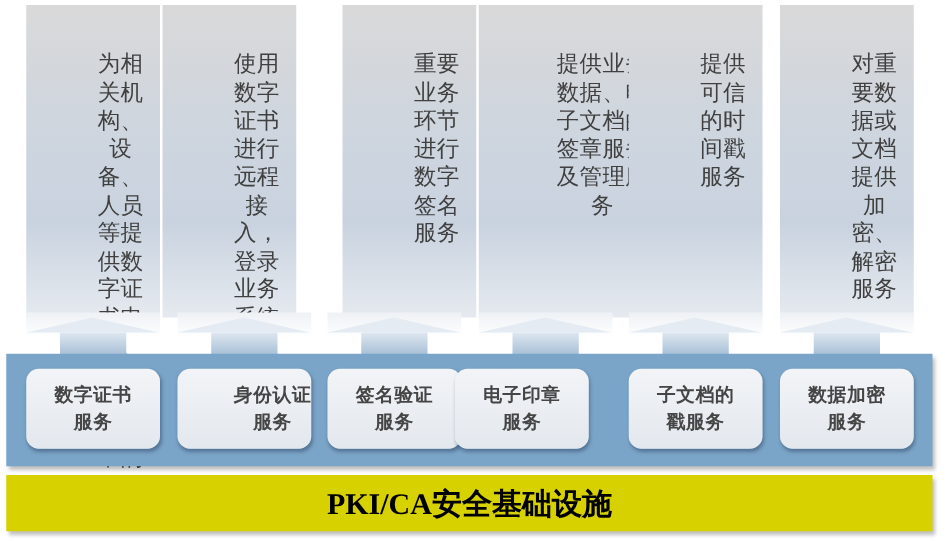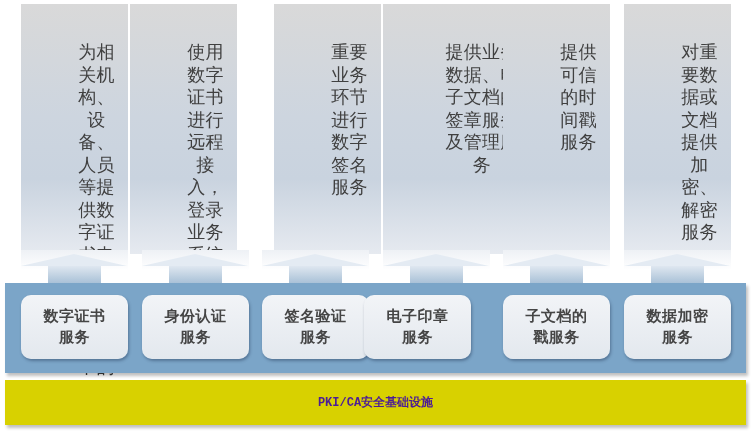--- a/index.html
+++ b/index.html
@@ -52,22 +52,22 @@
       color: #454545; font-weight: bold; font-size: 15px; line-height: 21px;
       white-space: pre-line; letter-spacing: 0.5px;
     }
     .base {
       position: absolute; left: 5px; top: 380px; width: 741px; height: 45px;
       background: #d8d100;
       box-shadow: 2px 3px 3px rgba(0,0,0,0.25);
       display: flex; align-items: center; justify-content: center;
     }
     .base span {
-      color: #4c1d95; font-weight: bold; font-size: 12px;
-      font-family: Liberation Mono, monospace;
+      color: #000000; font-weight: bold; font-size: 24px;
+      font-family: Liberation Serif, serif;
     }
   </style>
 </head>
 <body>
 
 <div id="diagram">
   <div id="cols">
       <div class="col" style="left: 21px;">
         <div class="col-text">为相关机
 构、设备、
@@ -140,21 +140,21 @@
         <div class="head"></div>
         <div class="shaft"></div>
       </div>
     </div>
   <div class="band"></div>
   <div id="svcs">
       <div class="svc" style="left: 21px;">
         <span>数字证书
 服务</span>
       </div>
-      <div class="svc" style="left: 142px;">
+      <div class="svc" style="left: 142px; justify-content: flex-end;">
         <span>身份认证
 服务</span>
       </div>
       <div class="svc" style="left: 262px;">
         <span>签名验证
 服务</span>
       </div>
       <div class="svc" style="left: 364px;">
         <span>电子印章
 服务</span>

